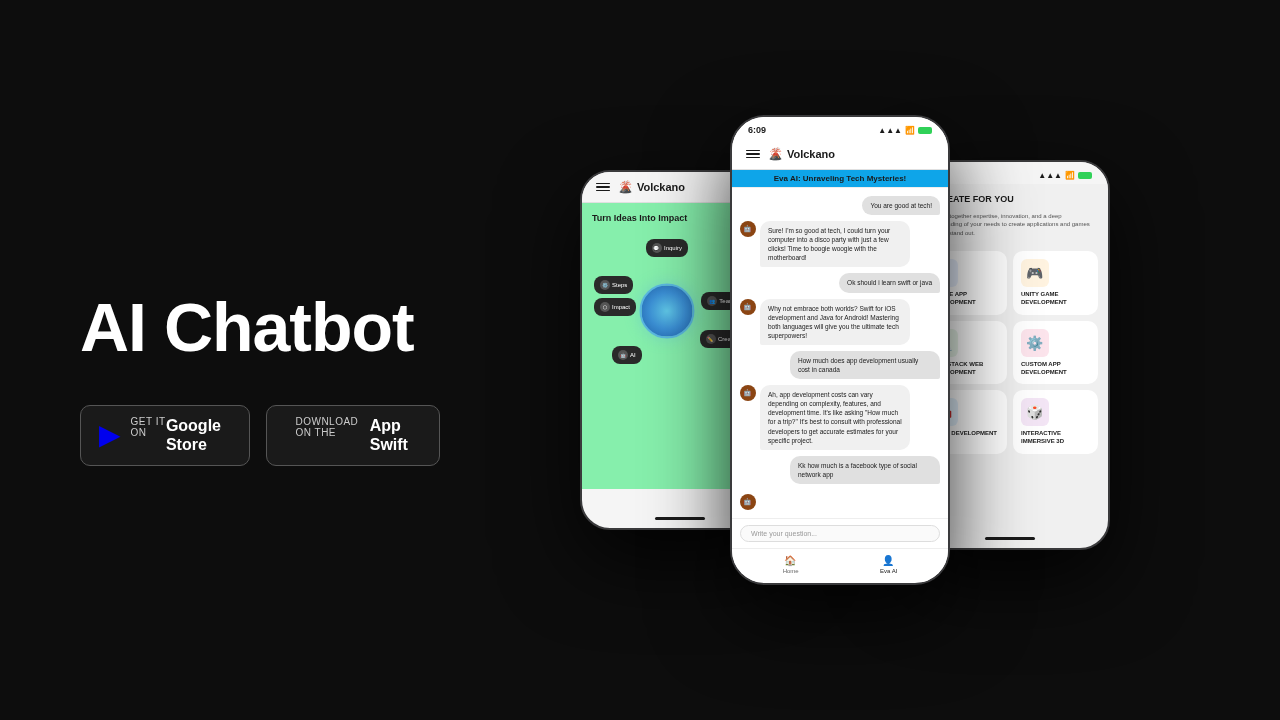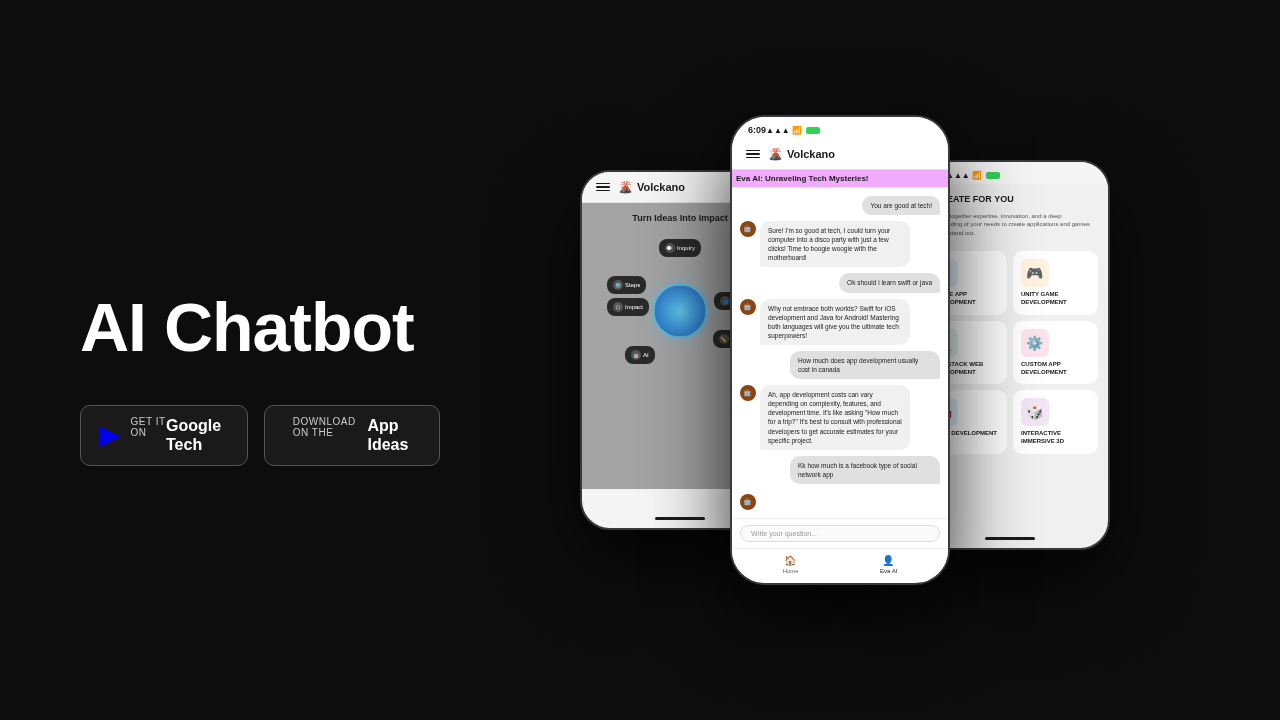--- a/index.html
+++ b/index.html
@@ -127,20 +127,21 @@
       left: 390px;
       top: 160px;
       z-index: 2;
       background: #f0f0f0;
       border-radius: 30px;
     }
 
     
     .status-bar {
       display: flex;
+      justify-content: space-between;
       align-items: center;
       padding: 8px 16px 4px;
       font-size: 9px;
       font-weight: 600;
       color: #1a1a1a;
       background: #f5f5f5;
     }
 
     .status-bar-center {
       background: #ffffff;
@@ -198,25 +199,25 @@
 
     .hamburger span {
       height: 1.5px;
       background: #1a1a1a;
       display: block;
       border-radius: 1px;
     }
 
     
     .phone-left-content {
-      background: #a3a3a3;
+      background: #86efac;
       height: calc(100% - 70px);
       display: flex;
       flex-direction: column;
-      align-items: center;
+      align-items: flex-start;
       padding: 10px;
       overflow: hidden;
     }
 
     .tagline {
       font-size: 9px;
       font-weight: 700;
       color: #1a1a1a;
       margin-bottom: 8px;
       text-align: center;
@@ -260,25 +261,26 @@
       border-radius: 50%;
       background: #555;
       display: flex;
       align-items: center;
       justify-content: center;
       font-size: 5px;
     }
 
     
     .chat-title-bar {
+      text-align: center;
       font-size: 8px;
       font-weight: 600;
       color: #1a1a1a;
       padding: 4px;
-      background: #f0abfc;
+      background: #0ea5e9;
       border-bottom: 1px solid #eee;
     }
 
     .chat-messages {
       flex: 1;
       padding: 8px;
       display: flex;
       flex-direction: column;
       gap: 6px;
       overflow: hidden;
@@ -444,28 +446,28 @@
 <body>
 
 <div class="left-content">
   <h1 class="main-title">AI Chatbot</h1>
 
   <div class="store-buttons">
     <a class="store-btn" href="#">
       <span class="store-btn-icon">▶</span>
       <div class="store-btn-text">
         <span class="store-btn-top">GET IT ON</span>
-        <span class="store-btn-bottom">Google Tech</span>
+        <span class="store-btn-bottom">Google Store</span>
       </div>
     </a>
     <a class="store-btn" href="#">
       <span class="store-btn-icon"></span>
       <div class="store-btn-text">
         <span class="store-btn-top">Download on the</span>
-        <span class="store-btn-bottom">App Ideas</span>
+        <span class="store-btn-bottom">App Swift</span>
       </div>
     </a>
   </div>
 </div>
 
 <div class="phones-area">
 
   <div class="phone phone-left">
 
 

